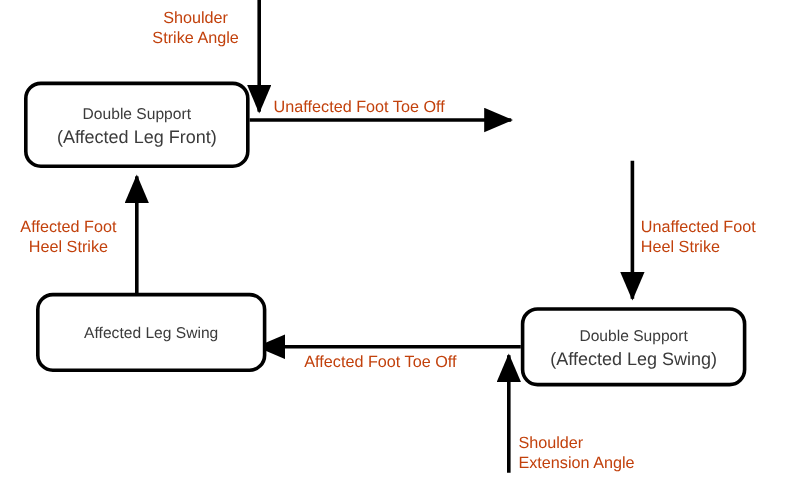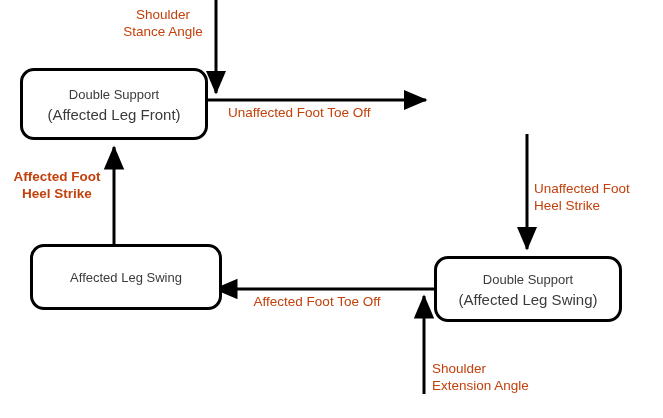--- a/index.html
+++ b/index.html
@@ -57,22 +57,22 @@
     white-space: nowrap;
     z-index: 4;
     background: transparent;
   }
   #node-ds-front { left: 20px;  top: 68px;  width: 188px; height: 72px; }
   #node-als      { left: 434px; top: 68px;  width: 188px; height: 66px; }
   #node-swing    { left: 20px;  top: 244px; width: 192px; height: 66px; margin-left: 10px; }
   #node-ds-behind{ left: 434px; top: 256px; width: 188px; height: 66px; }
 
   #label-shoulder-flexion { left: 104px; top: 6px;   width: 118px; }
-  #label-unaff-toe-off    { left: 228px; top: 80px;  width: 190px; text-align: left; margin-top: 24px; }
-  #label-aff-heel-strike  { left: 2px;   top: 168px; width: 110px; font-weight: bold; }
+  #label-unaff-toe-off    { left: 228px; top: 80px;  width: 190px; text-align: left; }
+  #label-aff-heel-strike  { left: 2px;   top: 180px; width: 110px; }
   #label-unaff-heel-strike{ left: 534px; top: 180px; width: 120px; text-align: left; }
   #label-aff-toe-off      { left: 232px; top: 293px; width: 170px; }
   #label-shoulder-ext     { left: 432px; top: 360px; width: 140px; text-align: left; }
 </style>
 </head>
 <body>
 
 <div id="diagram-root">
 
   <svg id="diagram-svg" viewBox="0 0 663 418" xmlns="http://www.w3.org/2000/svg">
@@ -105,21 +105,21 @@
     <div class="state-title">Affected Leg Swing</div>
   </div>
 
   <div class="state-node" id="node-ds-behind">
     <div class="state-title">Double Support</div>
     <div class="state-sub">(Affected Leg Swing)</div>
   </div>
 
   <div class="edge-label" id="label-shoulder-flexion">
     <div>Shoulder</div>
-    <div>Stance Angle</div>
+    <div>Strike Angle</div>
   </div>
 
   <div class="edge-label" id="label-unaff-toe-off">Unaffected Foot Toe Off</div>
 
   <div class="edge-label" id="label-aff-heel-strike">
     <div>Affected Foot</div>
     <div>Heel Strike</div>
   </div>
 
   <div class="edge-label" id="label-unaff-heel-strike">

